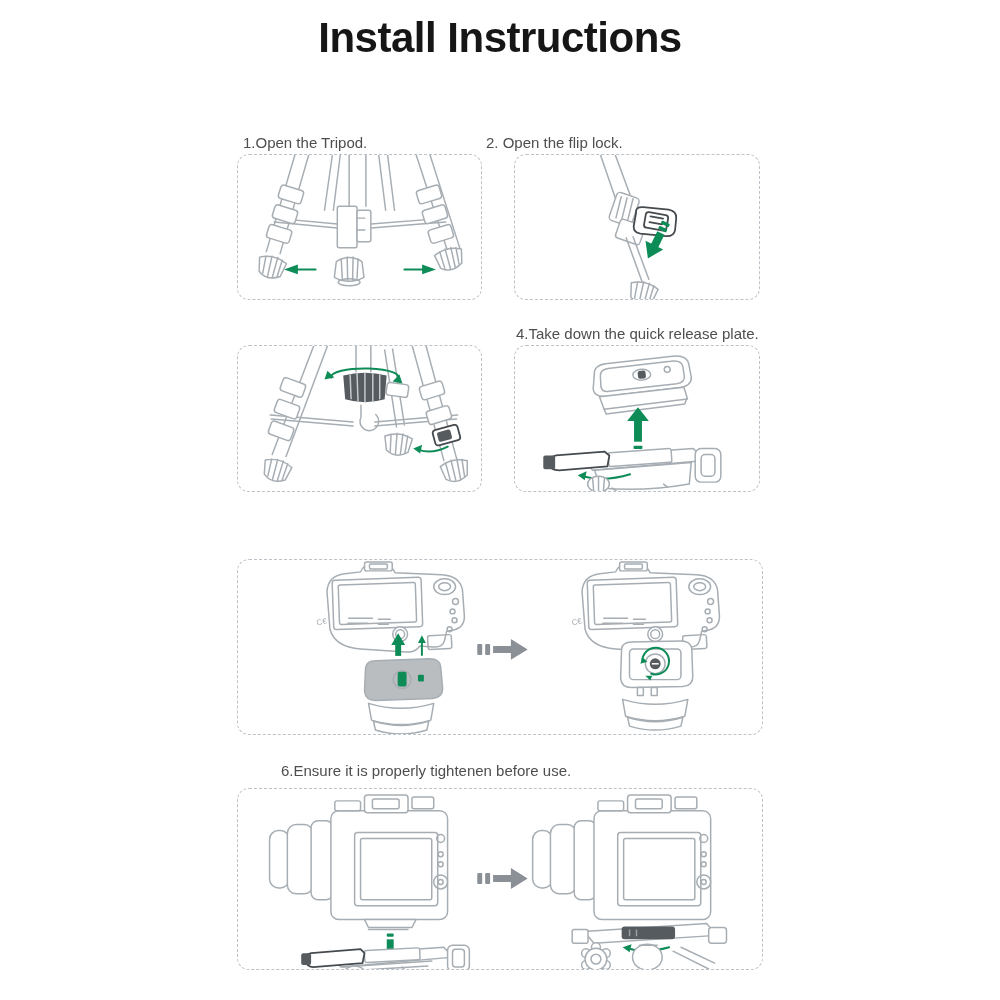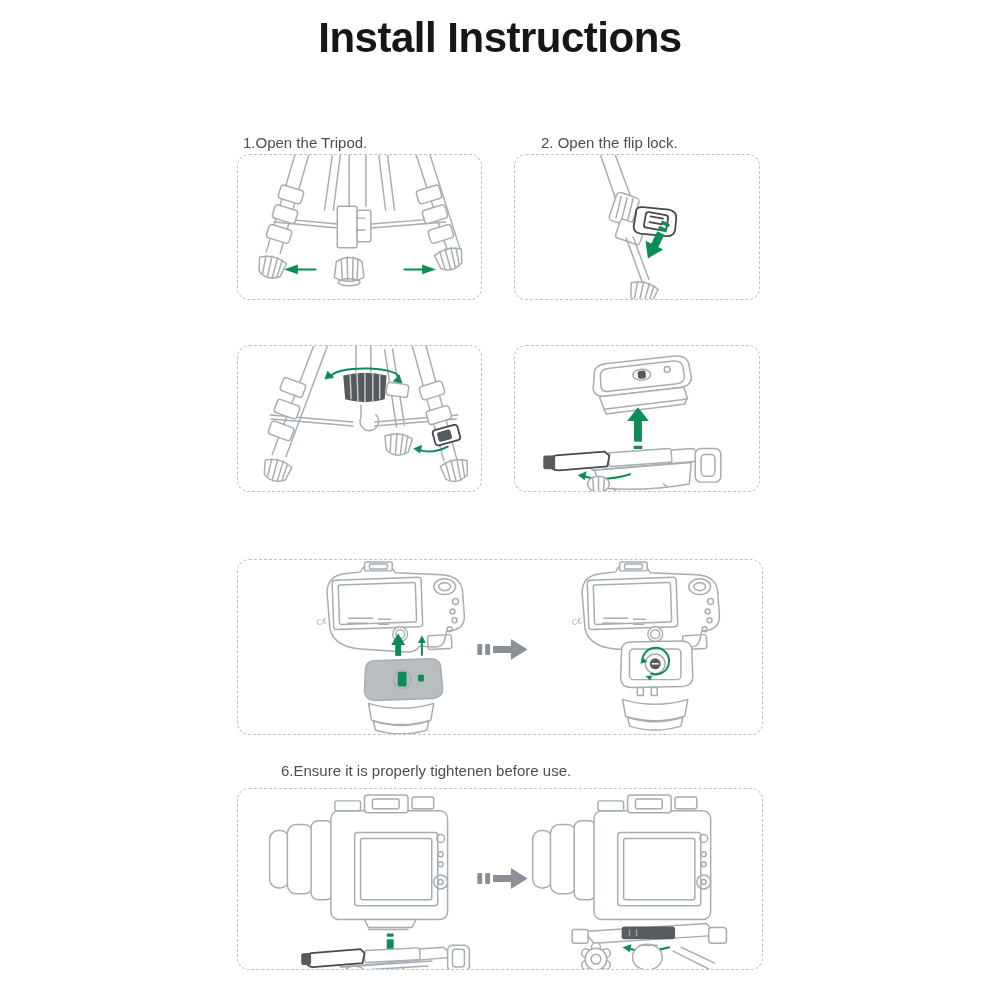--- a/index.html
+++ b/index.html
@@ -23,21 +23,21 @@
   .dk{stroke:var(--dark);stroke-width:1.8;}
   .fw{fill:#fff;}
   .dkf{fill:#565b60;stroke:none;}
   .platef{fill:#b9bdc0;}
   .ga{fill:none;stroke:var(--green);stroke-width:2;stroke-linecap:round;}
   .gf{fill:var(--green);stroke:none;}
   .gyf{fill:var(--graya);stroke:none;}
   .cetext{font-family:"Liberation Sans",sans-serif;font-size:8px;fill:var(--line);}
   
   .lb1{left:243px;top:133px;} .bx1{left:237px;top:154px;width:245px;height:146px;}
-  .lb2{left:541px;top:133px;} .bx2{left:514px;top:154px;width:246px;height:146px;}
+  .lb2{left:486px;top:133px;} .bx2{left:514px;top:154px;width:246px;height:146px;}
   .lb3{left:243px;top:324px;} .bx3{left:237px;top:345px;width:245px;height:147px;}
   .lb4{left:516px;top:324px;} .bx4{left:514px;top:345px;width:246px;height:147px;}
   .lb5{left:243px;top:518px;width:460px;} .bx5{left:237px;top:559px;width:526px;height:176px;}
   .lb6{left:245px;top:761px;margin-left:36px;} .bx6{left:237px;top:788px;width:526px;height:182px;}
 </style>
 </head>
 <body>
 
 <svg width="0" height="0" style="position:absolute" aria-hidden="true">
   <defs>
@@ -189,20 +189,21 @@
       <g>
         <path class="ga" d="M212 102 Q196 110 182 105"></path>
         <path class="gf" d="M186 100 l-9 4 l7 5 z"></path>
       </g>
       <use href="#foot" transform="translate(26,108) rotate(16)"></use>
       <use href="#foot" transform="translate(146,84) rotate(6)"></use>
       <use href="#foot" transform="translate(200,116) rotate(-12)"></use>
     </svg>
   </div>
 
+  <div class="step-label lb4">4.Take down the quick release plate.</div>
   <div class="box bx4">
     <svg viewBox="0 0 246 147">
       <g transform="translate(70,12) rotate(-3 60 20)">
         <path class="ln fw" d="M10 14 Q10 5 22 4 L90 0 Q104 -1 106 8 L108 22 Q108 31 96 32 L22 37 Q9 38 8 29 Z"></path>
         <path class="ln" d="M16 16 Q16 10 24 9 L88 5 Q99 4 100 11 L101 21 Q101 27 93 28 L24 32 Q17 33 16 27 Z"></path>
         <ellipse class="ln" cx="58" cy="17" rx="9" ry="5.5"></ellipse>
         <rect class="dkf" x="54" y="13" width="8" height="8" rx="2" transform="rotate(-3 58 17)"></rect>
         <circle class="ln" cx="84" cy="13" r="3"></circle>
         <path class="ln fw" d="M14 37 L100 32 L103 44 L18 50 Z"></path>
         <path class="ln" d="M18 50 L20 55 L100 49 L102 44"></path>

